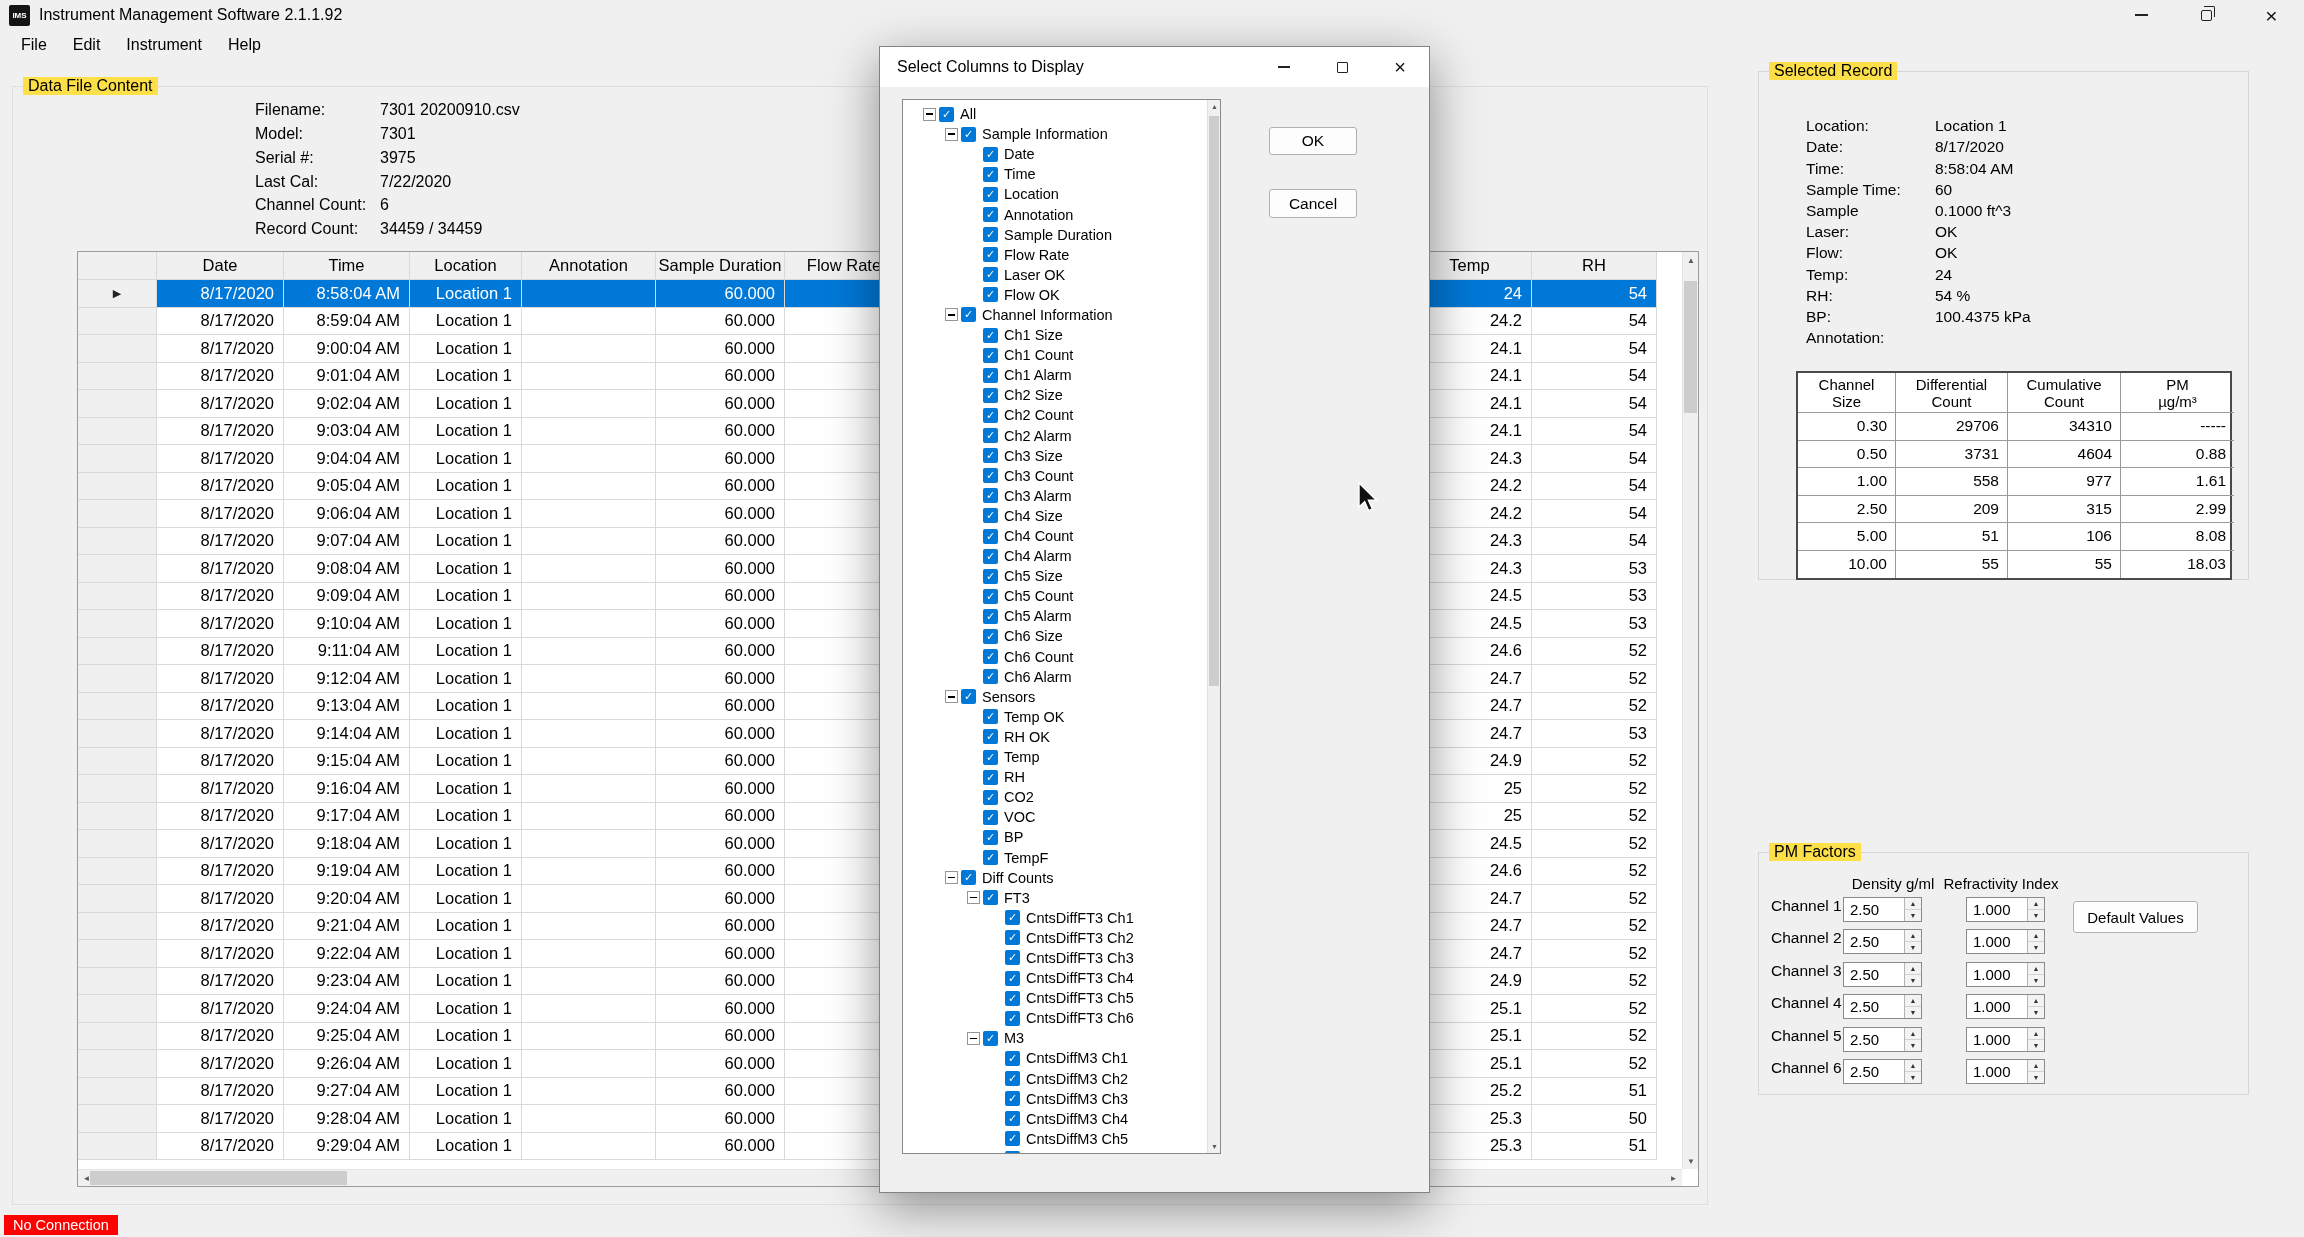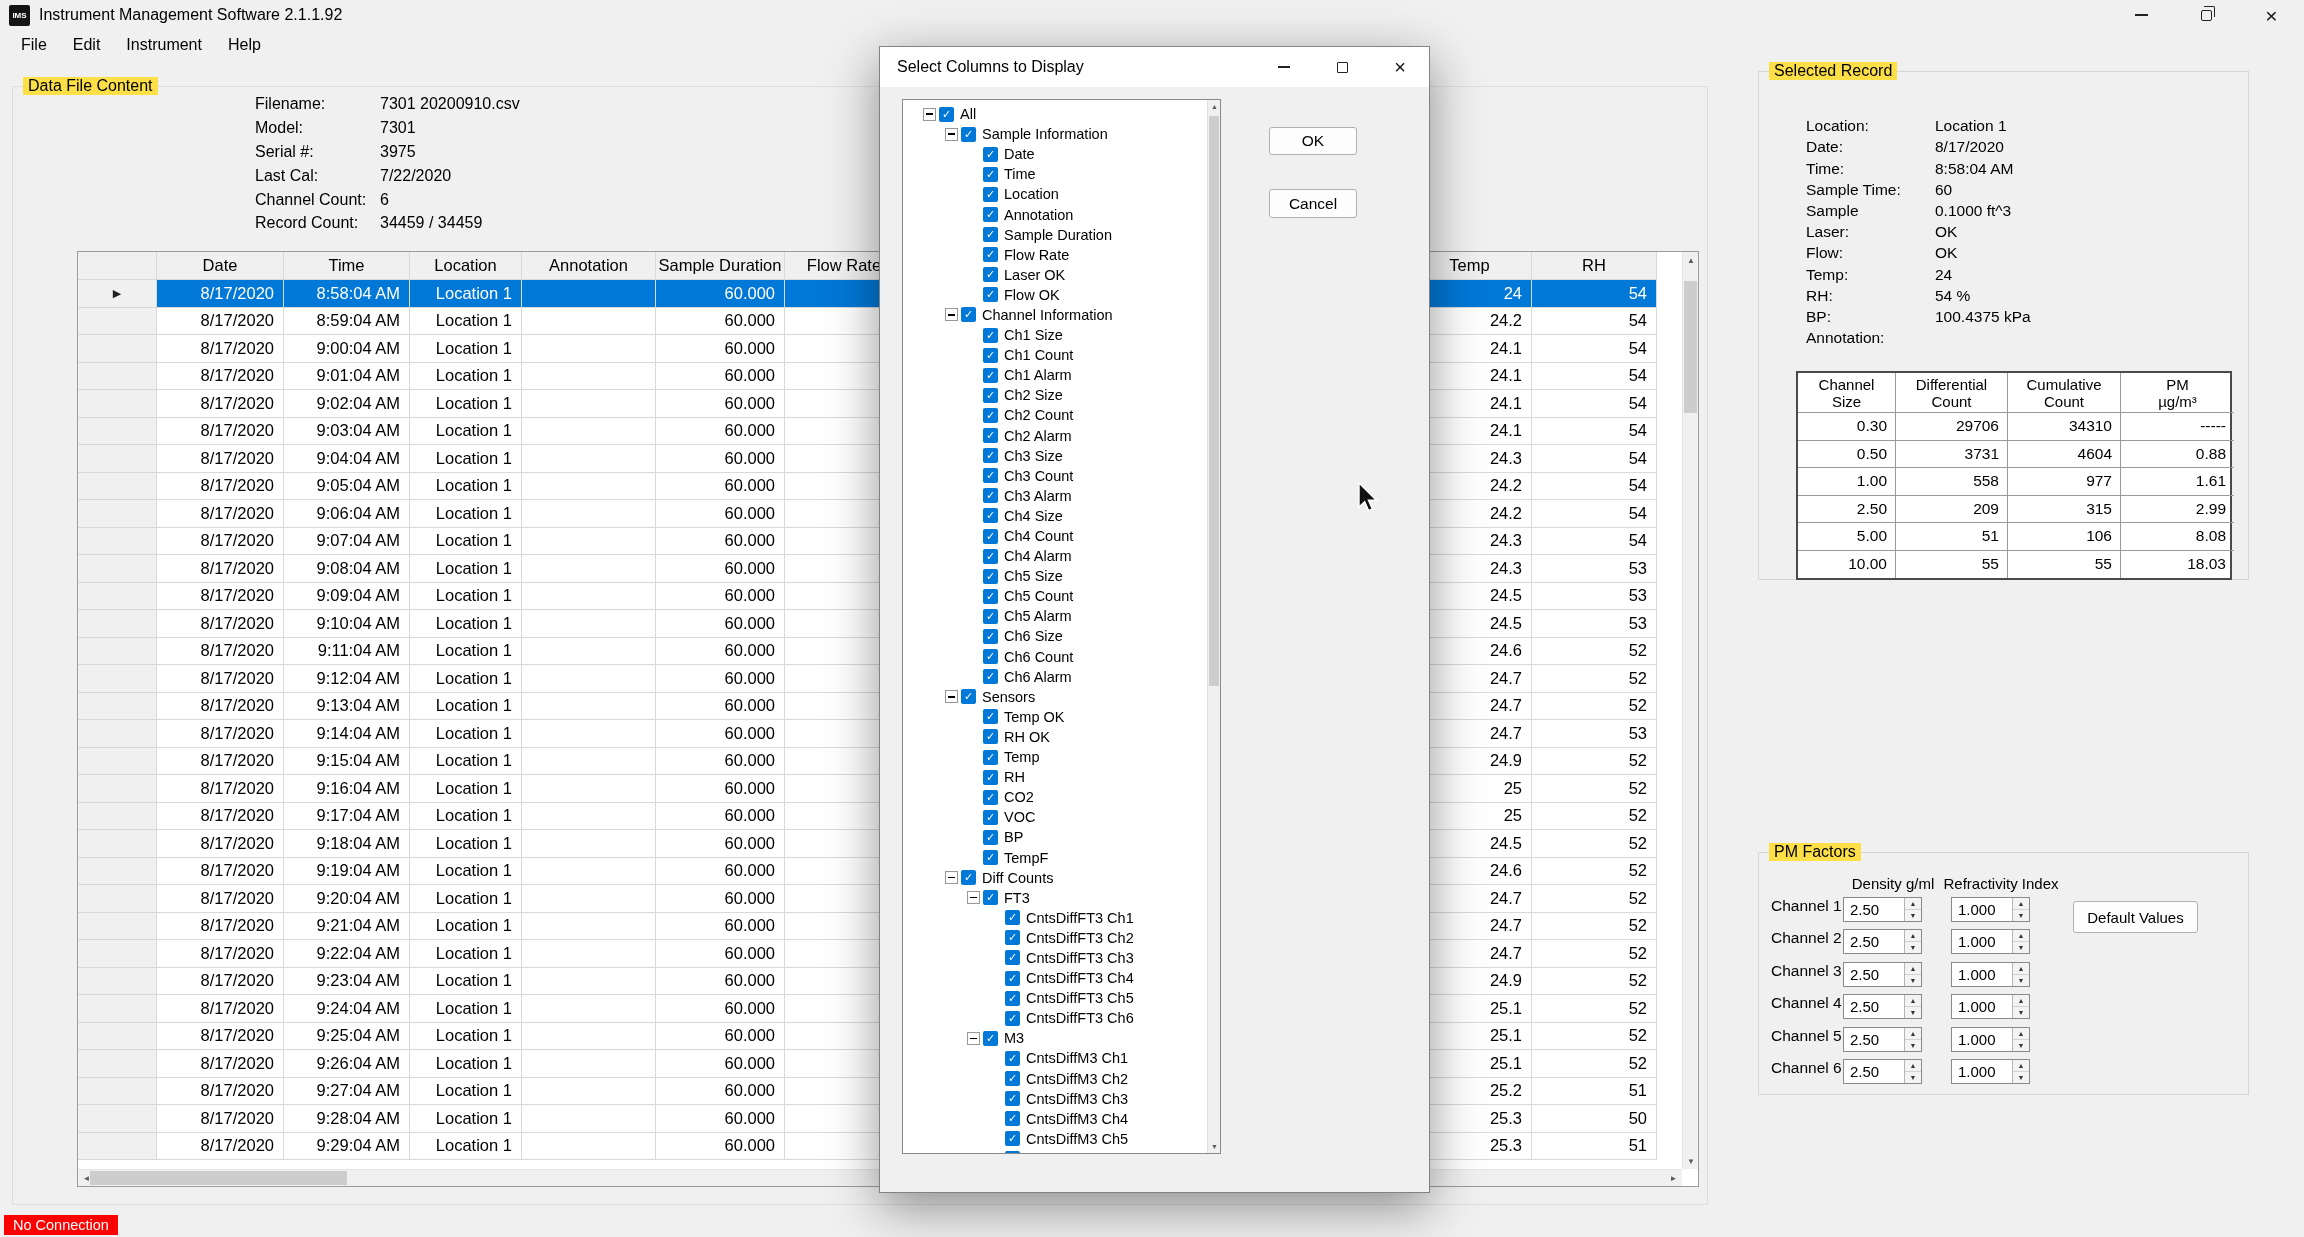--- a/index.html
+++ b/index.html
@@ -27,21 +27,21 @@
   .group-label{position:absolute;top:-10px;left:10px;background:#fde047;padding:0 5px;font-size:16px;white-space:nowrap}
   .left-group{left:12px;top:86px;width:1696px;height:1119px;border-color:#dedede}
   .selrec-group{left:1758px;top:71px;width:491px;height:509px}
   .pmf-group{left:1758px;top:852px;width:491px;height:243px}
 
   
   .btn{background:#fdfdfd;border:1px solid #b0b0b0;border-radius:3px;font-family:"Liberation Sans",sans-serif;font-size:15px;color:#000;cursor:default}
   .left-button-stack{position:absolute;left:91px;top:7px}
   .side-btn{display:block;width:118px;height:28px;margin-bottom:11.5px}
   .file-info{position:absolute;left:242px;top:8px}
-  .info-row{display:flex;height:23.9px;align-items:flex-start;font-size:16px}
+  .info-row{display:flex;height:23.9px;align-items:flex-end;font-size:16px}
   .info-label{width:125px;flex:none}
 
   
   .datagrid{position:absolute;left:64px;top:164px;width:1622px;height:936px;background:#fff;border:1px solid #9b9b9b;overflow:hidden}
   .grid-header{display:flex;height:28px}
   .gcell{flex:none;border-right:1px solid #d9d9d9;border-bottom:1px solid #d9d9d9;font-size:16.5px;overflow:hidden;white-space:nowrap}
   .ghead{background:#f0f0f0;display:flex;align-items:center;justify-content:center}
   .grow{display:flex;height:27.5px}
   .grow .gcell{display:flex;align-items:center;justify-content:flex-end;padding-right:9px}
   .grow .gcell.marker{background:#f0f0f0;justify-content:center;padding-right:0}
@@ -71,21 +71,21 @@
   .ct-row:last-child .ct-cell{border-bottom:none}
 
   
   .pm-head{position:absolute;top:22px;text-align:center;font-size:15px}
   .pm-head1{left:84px;width:100px}
   .pm-head2{left:182px;width:120px}
   .pm-rows{position:absolute;left:0;top:44px;right:0}
   .pm-row{display:flex;align-items:flex-start;height:32.4px;padding-left:12px}
   .pm-label{width:72px;flex:none;font-size:15.5px}
   .spinner{width:79px;height:25px;border:1px solid #8a8a8a;background:#fff;display:flex;flex:none}
-  .spinner + .spinner{margin-left:29px}
+  .spinner + .spinner{margin-left:44px}
   .spin-val{flex:1;font-size:15px;display:flex;align-items:center;padding-left:6px;overflow:hidden}
   .spin-btns{width:17px;border-left:1px solid #b5b5b5;display:flex;flex-direction:column;flex:none}
   .spin-up,.spin-down{flex:1;font-size:7px;color:#333;display:flex;align-items:center;justify-content:center;background:#f3f3f3}
   .spin-up{border-bottom:1px solid #d2d2d2}
   .default-btn{position:absolute;left:314px;top:48px;width:125px;height:32px;font-size:15px}
 
   
   .statusbar{position:absolute;left:0;right:0;bottom:0;height:24px;background:#f0f0f0;display:flex;align-items:center}
   .conn-badge{margin-left:4px;background:#ff0000;color:#fff;font-size:14.5px;padding:2px 9px;white-space:nowrap}
 

